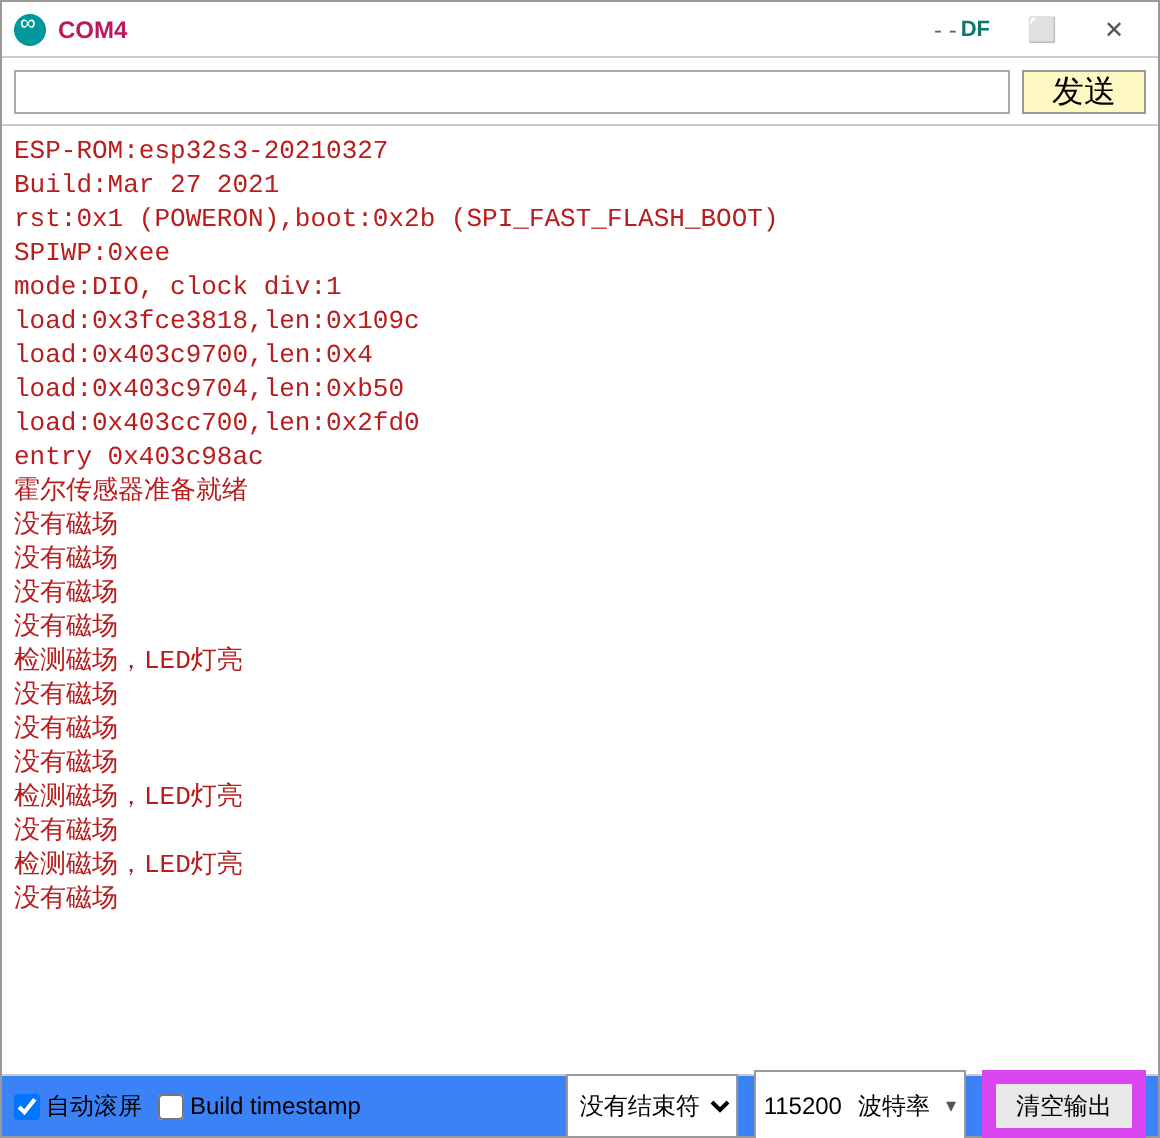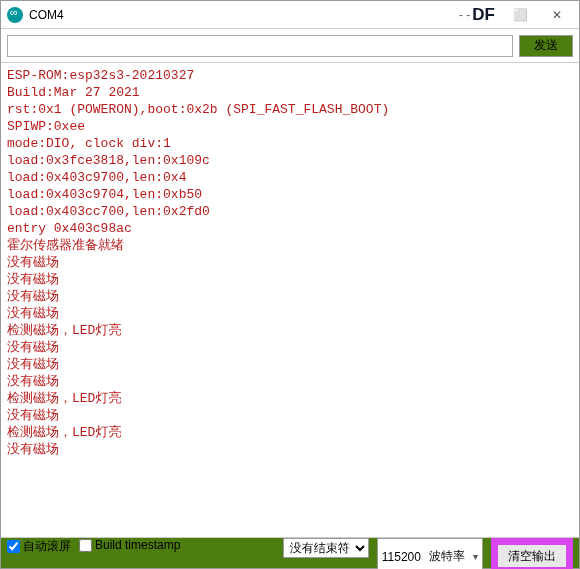--- a/index.html
+++ b/index.html
@@ -1,33 +1,33 @@
 <!DOCTYPE html>
 <html><head>
 <meta charset="utf-8">
 <style>
 * { box-sizing: border-box; margin: 0; padding: 0; }
 body { width: 580px; height: 569px; font-family: "Segoe UI", Arial, sans-serif; font-size: 12px; background: #fff; overflow: hidden; }
 .window { width: 580px; height: 569px; border: 1px solid #999; display: flex; flex-direction: column; background: #fff; }
 .titlebar { height: 28px; display: flex; align-items: center; padding: 0 4px 0 6px; border-bottom: 1px solid #ccc; background: #fff; }
 .titlebar .icon { width: 16px; height: 16px; border-radius: 50%; background: #00979d; margin-right: 6px; position: relative; }
 .titlebar .icon::after { content: "∞"; color: #fff; font-size: 11px; position: absolute; left: 3px; top: -1px; }
-.titlebar .title { flex: 1; font-size: 12px; color: #000000; }
-.titlebar .brand { color: #0f172a; font-weight: bold; font-size: 17px; margin-right: 8px; }
+.titlebar .title { flex: 1; font-size: 12px; color: #be185d; font-weight: bold; }
+.titlebar .brand { color: #0f766e; font-weight: bold; font-size: 11px; margin-right: 8px; }
 .titlebar .dash { color: #666; margin-right: 2px; }
 .titlebar .wbtn { width: 36px; height: 24px; display: flex; align-items: center; justify-content: center; color: #555; font-size: 12px; cursor: pointer; }
 .sendbar { height: 34px; display: flex; align-items: center; padding: 4px 6px; gap: 6px; border-bottom: 1px solid #ccc; }
 .sendbar input { flex: 1; height: 22px; border: 1px solid #aaa; padding: 0 4px; font-size: 12px; }
-.sendbar button { height: 22px; padding: 0 14px; font-size: 12px; background: #4d7c0f; border: 1px solid #999; cursor: pointer; }
+.sendbar button { height: 22px; padding: 0 14px; font-size: 16px; background: #fef9c3; border: 1px solid #999; cursor: pointer; }
 .console { flex: 1; overflow-y: auto; padding: 4px 6px; font-family: "Courier New", monospace; font-size: 13px; line-height: 17px; border-bottom: 1px solid #ccc; white-space: pre; color: #b91c1c; }
-.footer { height: 30px; display: flex; align-items: flex-start; padding: 0 6px; gap: 8px; background: #4d7c0f; }
+.footer { height: 30px; display: flex; align-items: center; padding: 0 6px; gap: 8px; background: #3b82f6; }
 .footer label { display: flex; align-items: center; gap: 3px; font-size: 12px; cursor: pointer; }
 .footer input[type=checkbox] { width: 13px; height: 13px; }
 .footer .spacer { flex: 1; }
-.footer select { height: 20px; font-size: 12px; border: 1px solid #999; background: #fff; padding: 0 2px; }
+.footer select { height: 32px; font-size: 12px; border: 1px solid #999; background: #fff; padding: 0 2px; }
 .footer .baud { display: flex; align-items: center; border: 1px solid #999; background: #fff; height: 37px; }
 .footer .baud span { padding: 0 4px; font-size: 12px; }
 .footer .baud .arrow { padding: 0 4px; color: #555; cursor: pointer; font-size: 10px; }
 .footer button { height: 36px; padding: 0 10px; font-size: 12px; background: #e8e8e8; border: 7px solid #d946ef; cursor: pointer; }
 </style>
 </head>
 <body>
 
 <div class="window">
 

